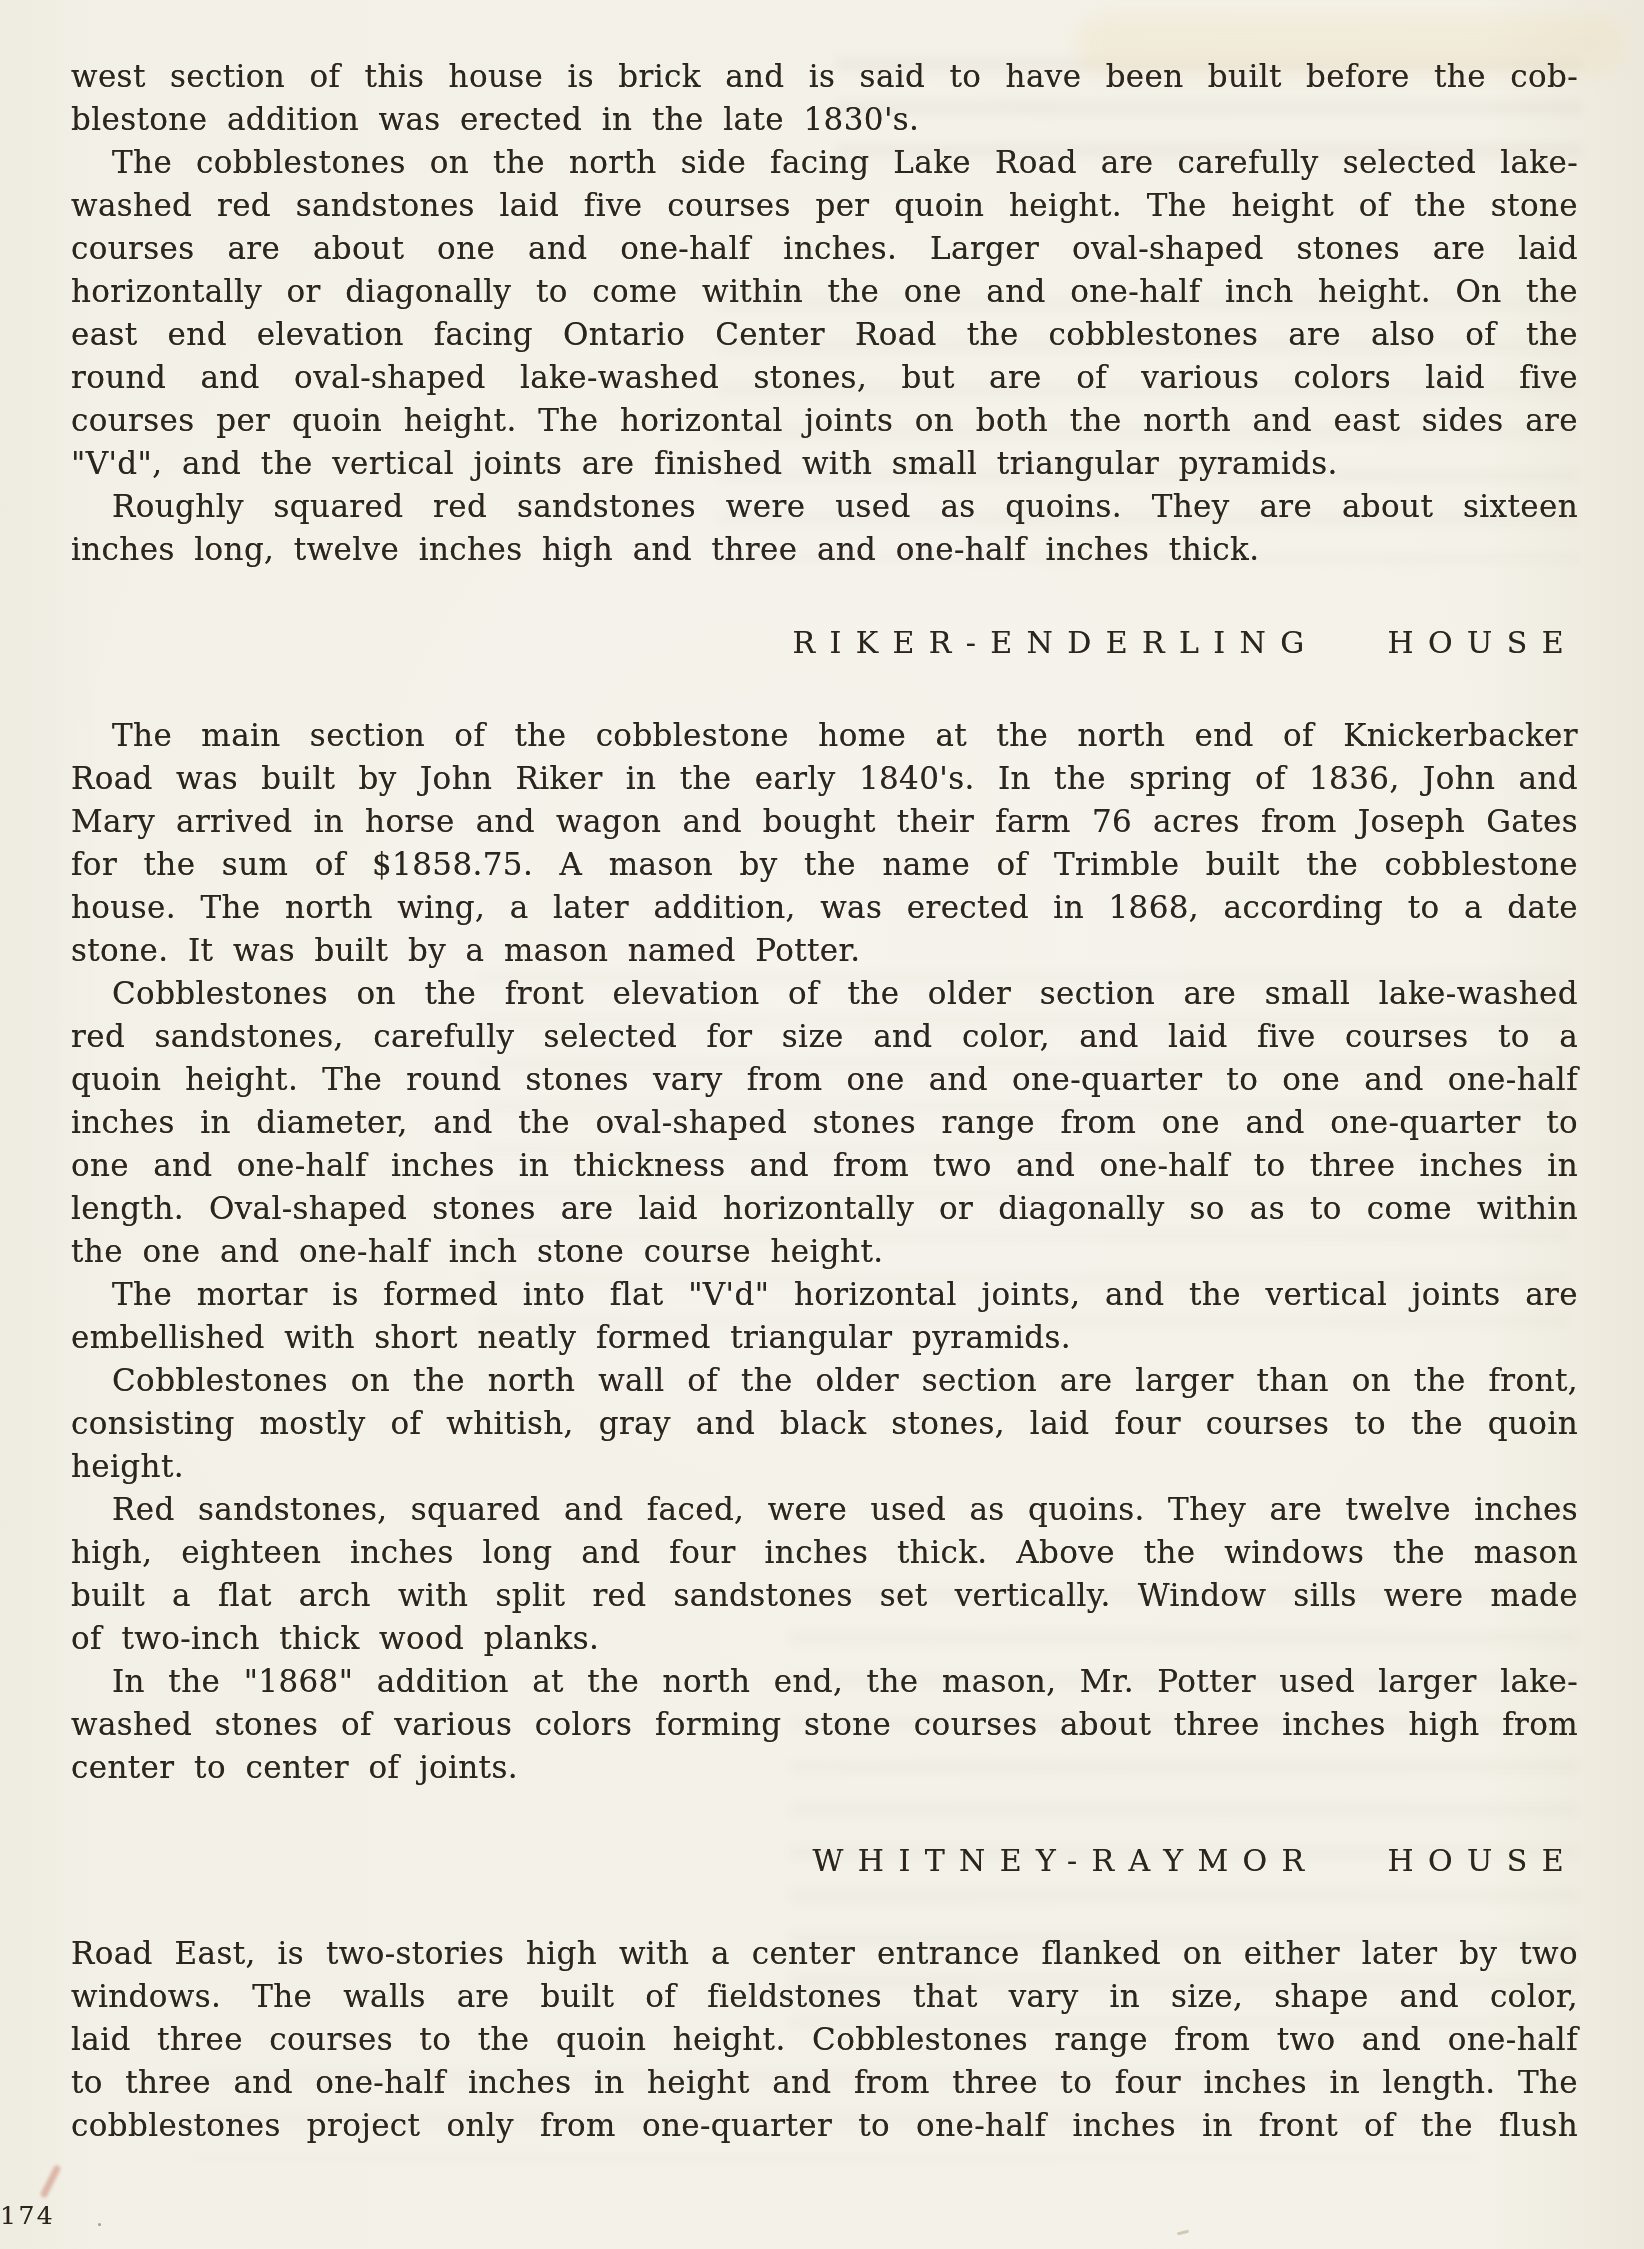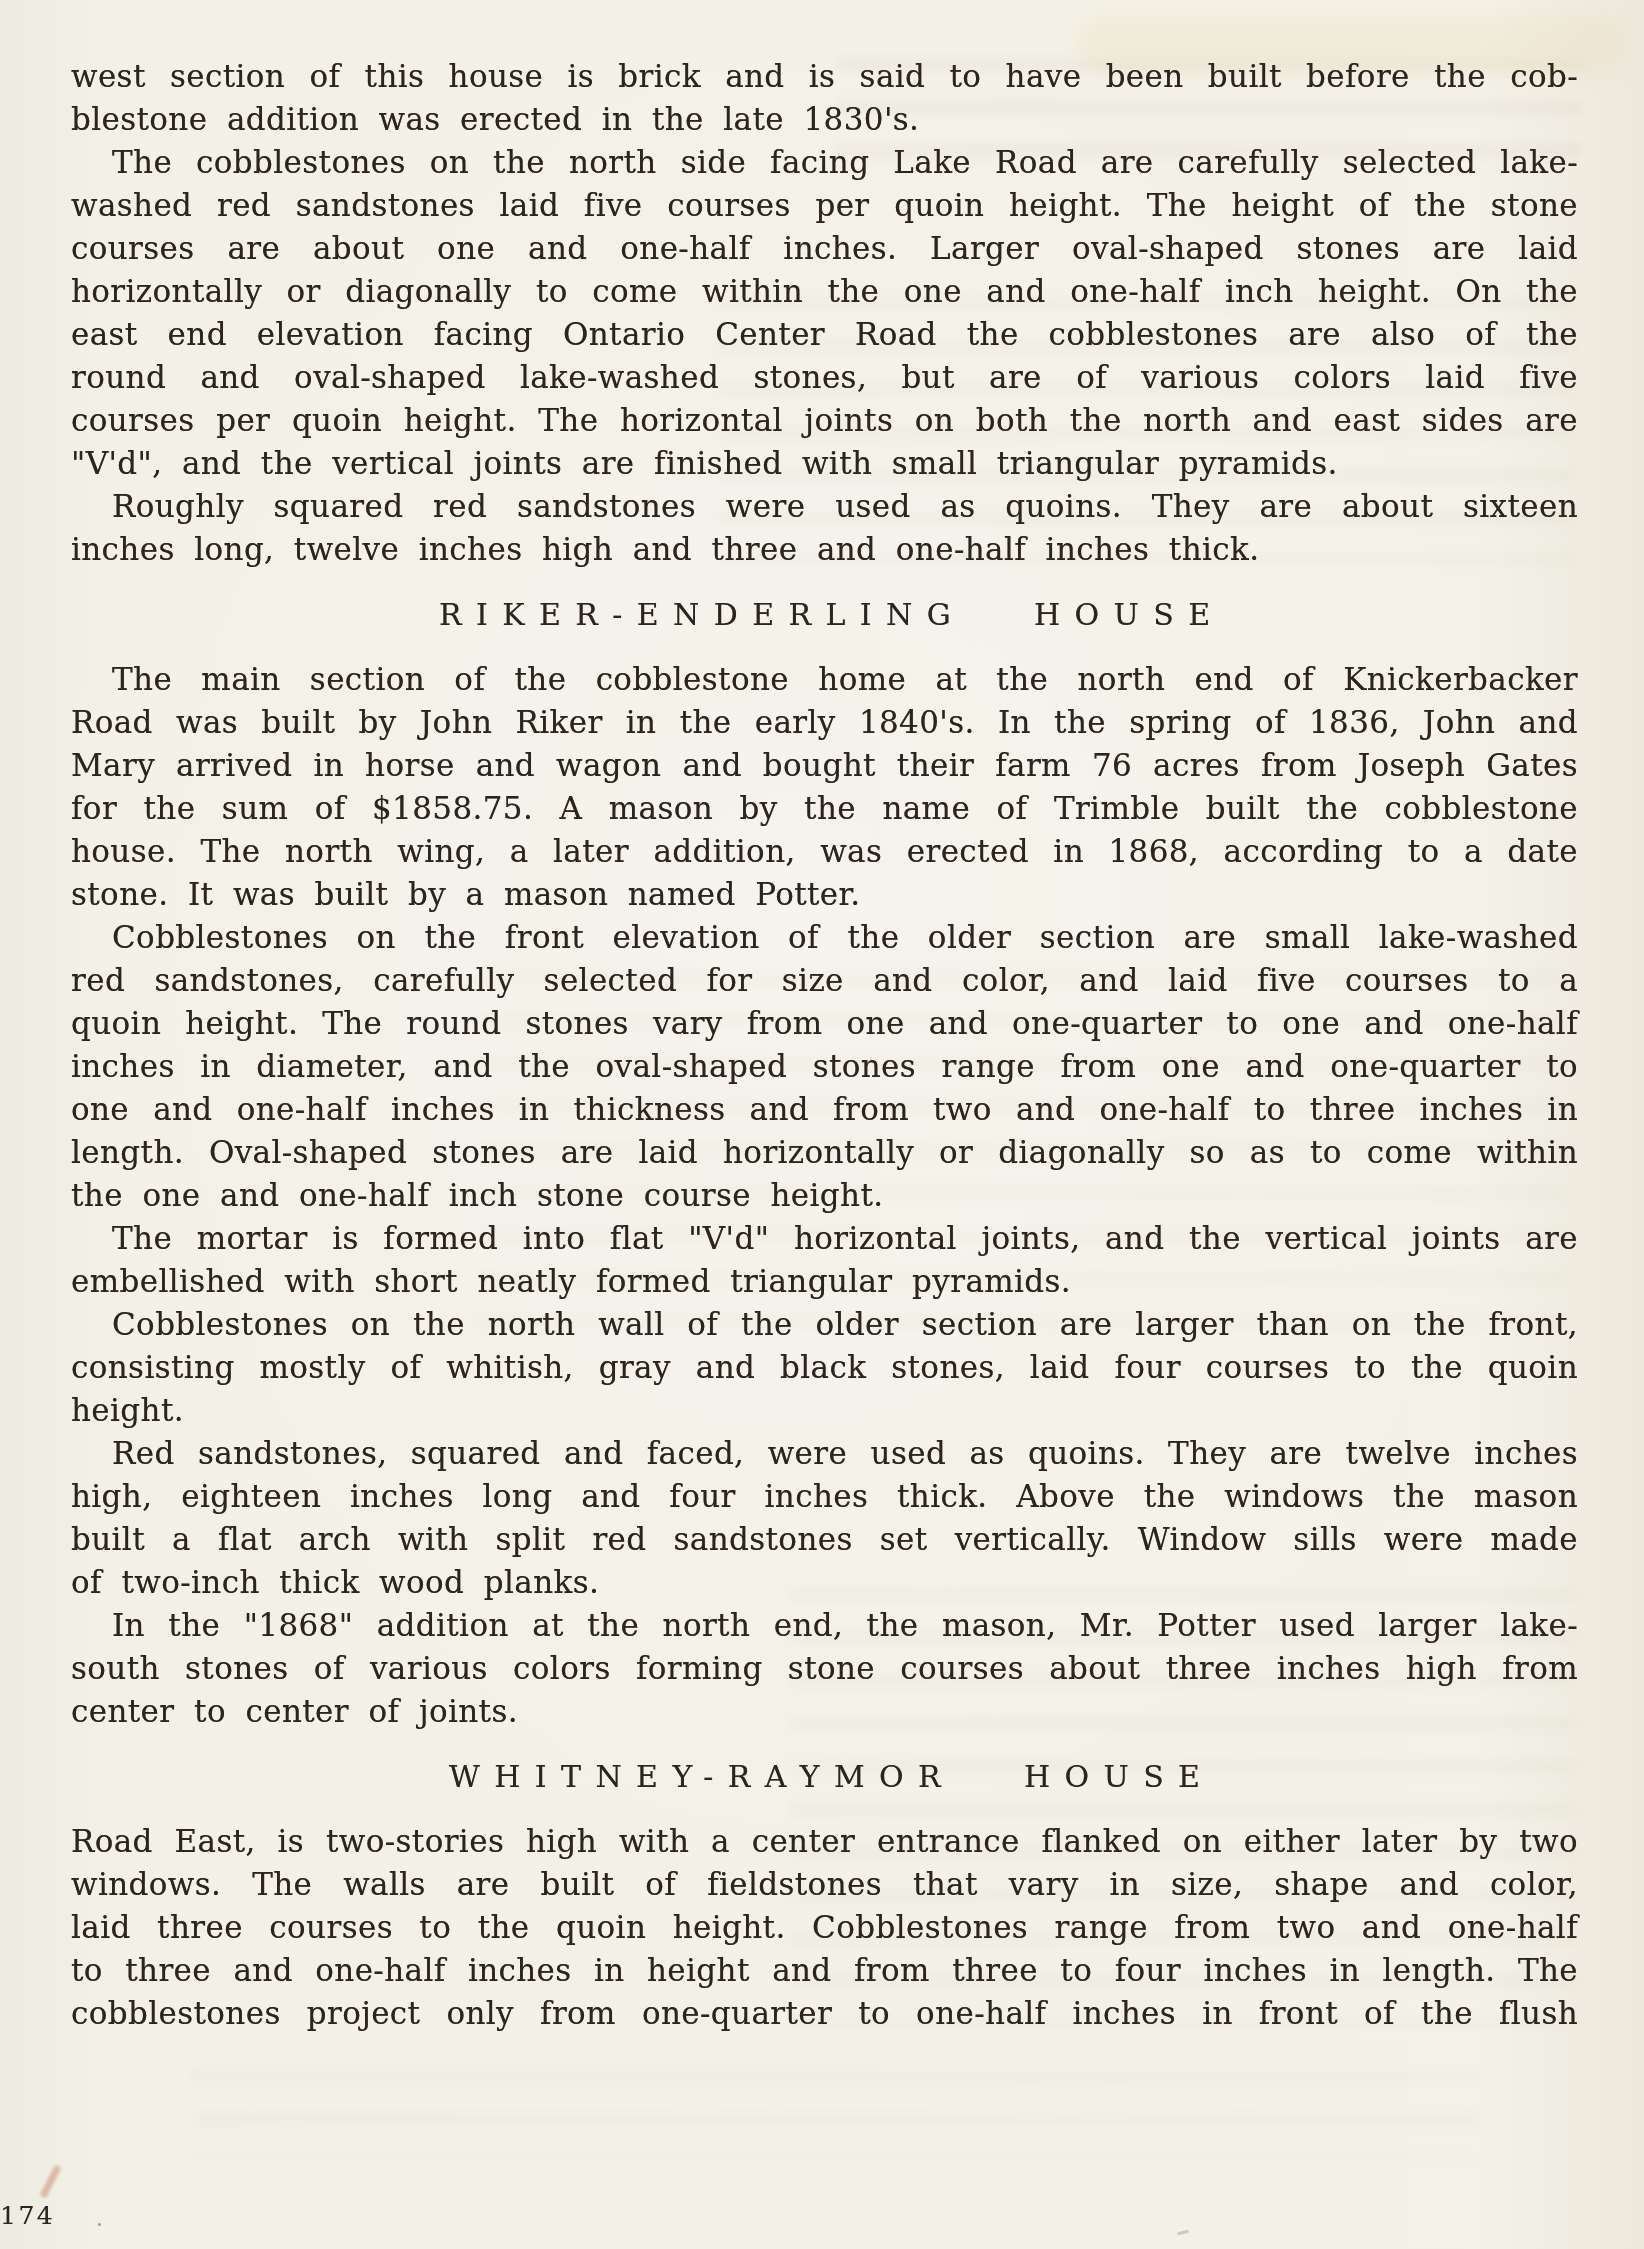--- a/index.html
+++ b/index.html
@@ -90,25 +90,25 @@
     letter-spacing: 0.012em;
     text-align: justify;
     text-align-last: justify;
   }
   .line.last {
     text-align-last: left;
     word-spacing: 0.30em;
   }
   .line.indent { text-indent: 41px; }
   .heading {
-    margin: 22px 0;
+    margin: 50px 0;
     font-size: 30px;
     line-height: 43px;
     font-weight: normal;
-    text-align: center;
+    text-align: right;
     letter-spacing: 0.48em;
     word-spacing: 1.5em;
     text-indent: 0.48em; 
   }
   .footer {
     position: absolute;
     left: 0; right: 0;
     bottom: 20px;
     text-align: left;
     font-size: 25px;
@@ -187,21 +187,21 @@
 
     <p>
       <span class="line indent">Red sandstones, squared and faced, were used as quoins. They are twelve inches</span>
       <span class="line">high, eighteen inches long and four inches thick. Above the windows the mason</span>
       <span class="line">built a flat arch with split red sandstones set vertically. Window sills were made</span>
       <span class="line last">of two-inch thick wood planks.</span>
     </p>
 
     <p>
       <span class="line indent">In the "1868" addition at the north end, the mason, Mr. Potter used larger lake-</span>
-      <span class="line">south stones of various colors forming stone courses about three inches high from</span>
+      <span class="line">washed stones of various colors forming stone courses about three inches high from</span>
       <span class="line last">center to center of joints.</span>
     </p>
 
     <h2 class="heading">WHITNEY-RAYMOR HOUSE</h2>
 
     <p>
       <span class="line">Road East, is two-stories high with a center entrance flanked on either later by two</span>
       <span class="line">windows. The walls are built of fieldstones that vary in size, shape and color,</span>
       <span class="line">laid three courses to the quoin height. Cobblestones range from two and one-half</span>
       <span class="line">to three and one-half inches in height and from three to four inches in length. The</span>

